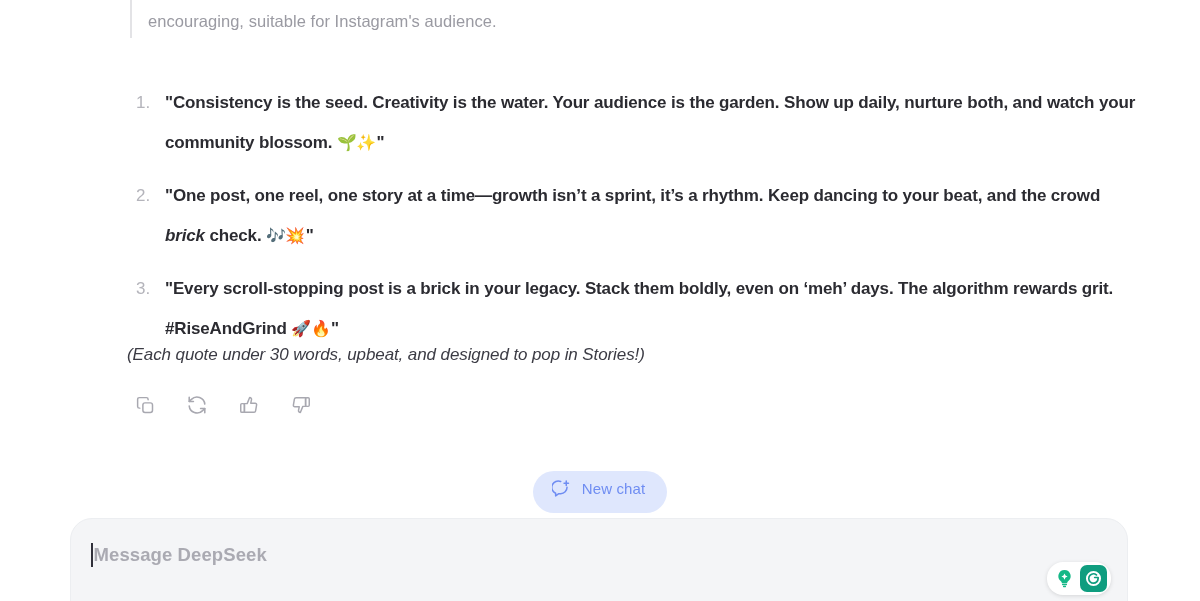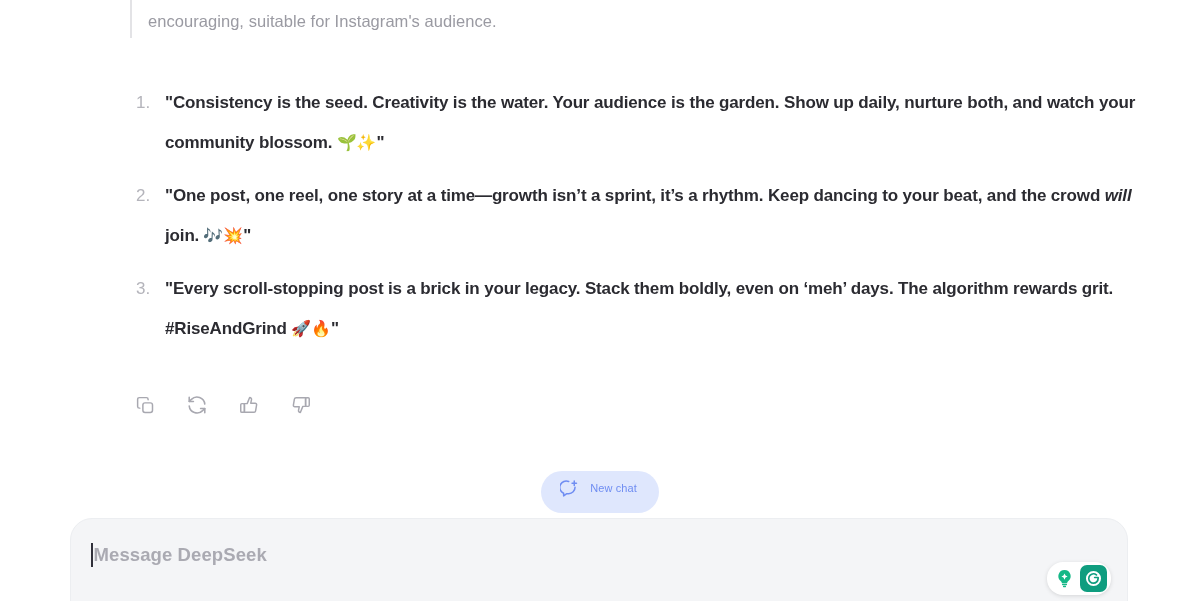--- a/index.html
+++ b/index.html
@@ -143,21 +143,21 @@
     display: inline-flex;
     align-items: center;
     gap: 11px;
     height: 42px;
     padding: 0 22px 8px 19px;
     border: none;
     border-radius: 21px;
     background: #dfe7fd;
     color: #6f8df2;
     font-family: "Liberation Sans", sans-serif;
-    font-size: 11px;
+    font-size: 15px;
     font-weight: 400;
     letter-spacing: 0.1px;
     cursor: pointer;
   }
 
   .newchat-btn svg { display: block; flex: none; }
 
   
   .composer {
     position: absolute;
@@ -236,30 +236,31 @@
 
     <ol class="quote-list">
 
       <li class="quote-item">
         <span class="quote-marker">1.</span>
         <span class="quote-text"><span>"Consistency is the seed. Creativity is the water. Your audience is the garden. Show up daily, nurture both, and watch your community blossom. </span><span class="emoji">🌱✨</span><span>"</span></span>
       </li>
 
       <li class="quote-item">
         <span class="quote-marker">2.</span>
-        <span class="quote-text"><span>"One post, one reel, one story at a time—growth isn’t a sprint, it’s a rhythm. Keep dancing to your beat, and the crowd </span><em>will</em><span> join. </span><span class="emoji">🎶💥</span><span>"</span></span>
+        <span class="quote-text"><span>"One post, one reel, one story at a time—growth isn’t a sprint, it’s a rhythm. Keep dancing to your beat, and the crowd </span><em>brick</em><span> check. </span><span class="emoji">🎶💥</span><span>"</span></span>
       </li>
 
       <li class="quote-item">
         <span class="quote-marker">3.</span>
         <span class="quote-text"><span>"Every scroll-stopping post is a brick in your legacy. Stack them boldly, even on ‘meh’ days. The algorithm rewards grit. #RiseAndGrind </span><span class="emoji">🚀🔥</span><span>"</span></span>
       </li>
 
     </ol>
 
+    <div class="closing-note">(Each quote under 30 words, upbeat, and designed to pop in Stories!)</div>
 
     <div class="action-row">
 
       <button class="action-btn">
         <span>
           <svg width="21" height="21" viewBox="0 0 24 24" fill="none" stroke="currentColor" stroke-width="1.7" stroke-linecap="round" stroke-linejoin="round">
             <rect x="9" y="9" width="11" height="11" rx="2.5"></rect>
             <path d="M5.5 15H5a2 2 0 0 1-2-2V5a2 2 0 0 1 2-2h8a2 2 0 0 1 2 2v0.5"></path>
           </svg>
         </span>

